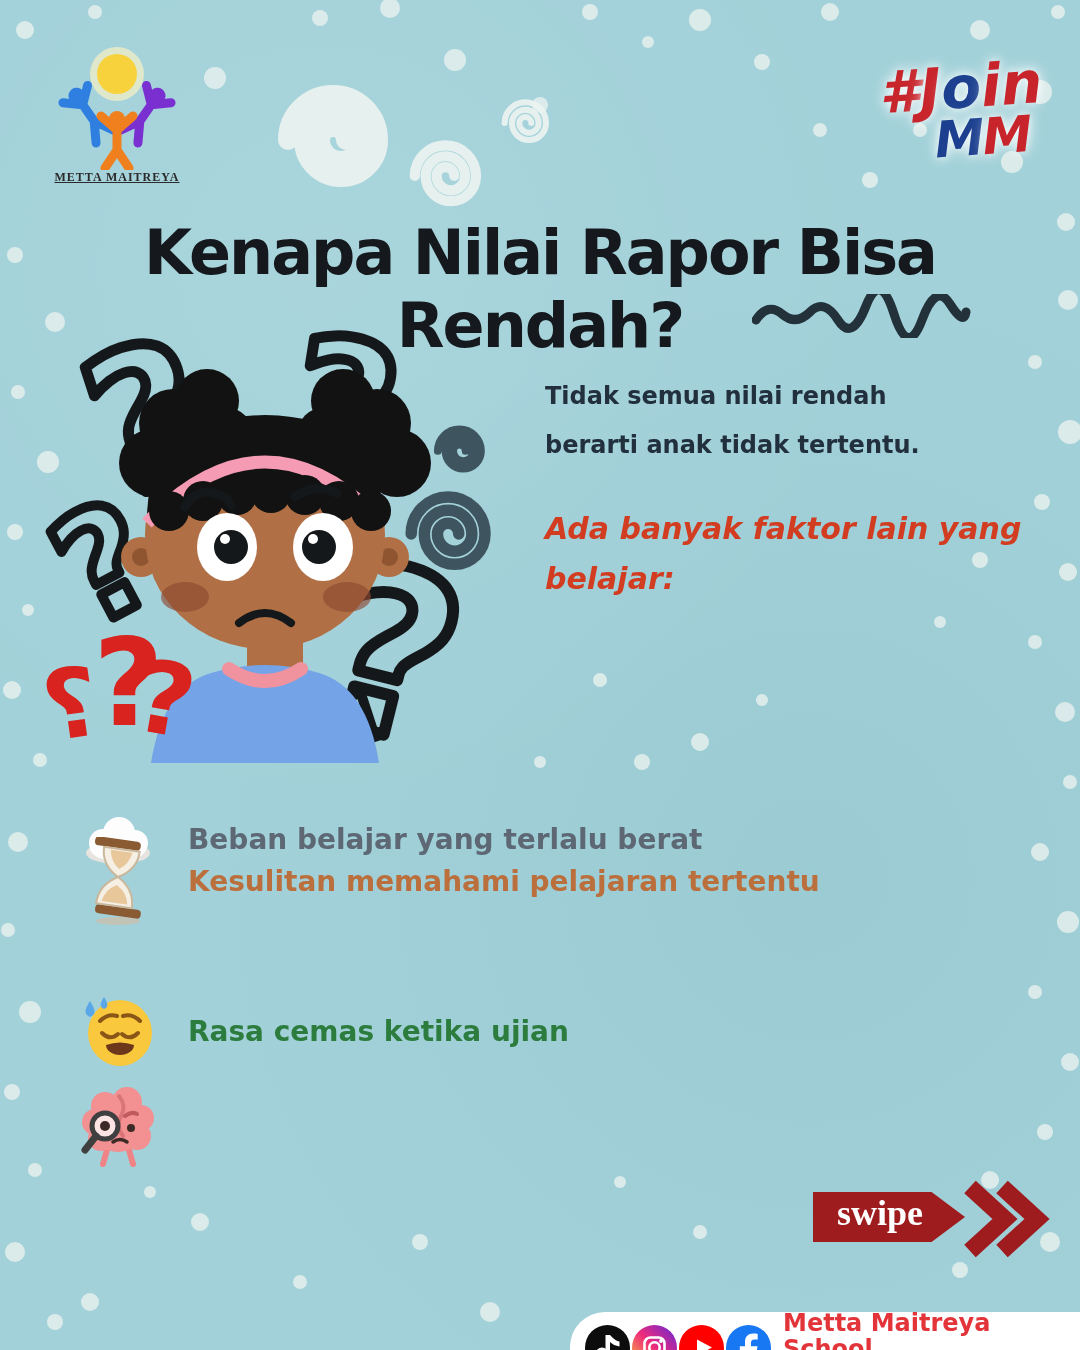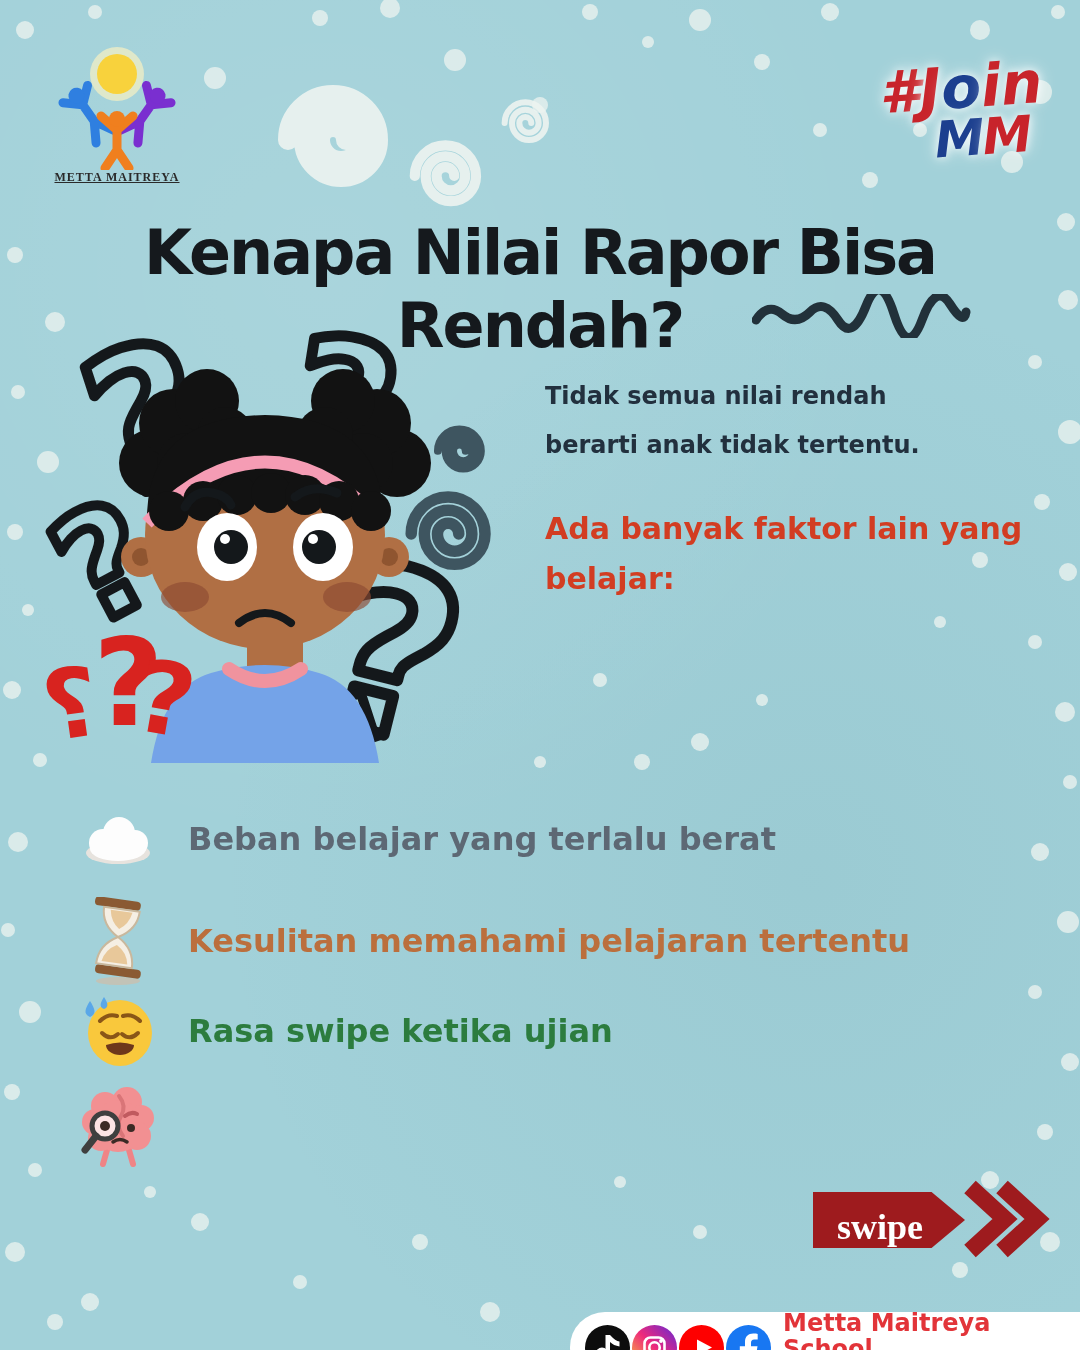--- a/index.html
+++ b/index.html
@@ -28,27 +28,27 @@
   
   .intro-block{left:545px;top:372px;font-size:24px;font-weight:bold;line-height:49px;}
   .highlight-block{left:545px;top:504px;font-size:30px;font-weight:bold;line-height:50px;}
 
   
   .girl{left:35px;top:305px;}
 
   
   .factor-row{left:70px;width:960px;height:90px;display:flex;align-items:center;}
   .factor-icon{width:96px;display:flex;justify-content:center;align-items:center;flex:none;}
-  .factor-label{font-size:32px;font-weight:bold;margin-left:22px;white-space:nowrap;}
-  .row1{top:798px;height:82px;} .row2{top:896px;} .row3{top:986px;} .row4{top:1082px;}
-
-  
-  .swipe-banner{left:813px;top:1192px;width:152px;height:56px;background:#9e1b1e;
+  .factor-label{font-size:28px;font-weight:bold;margin-left:22px;white-space:nowrap;}
+  .row1{top:798px;height:82px;} .row2{top:836px;} .row3{top:986px;} .row4{top:1082px;}
+
+  
+  .swipe-banner{left:813px;top:1192px;width:152px;height:50px;background:#9e1b1e;
     clip-path:polygon(0 0,78% 0,100% 50%,78% 100%,0 100%);
-    display:flex;align-items:flex-end;justify-content:center;padding-right:18px;box-sizing:border-box;cursor:pointer;}
+    display:flex;align-items:flex-start;justify-content:center;padding-right:18px;box-sizing:border-box;cursor:pointer;}
   .swipe-banner span{font-family:"Liberation Serif",serif;font-weight:bold;font-size:36px;color:#ffffff;}
   .swipe-chevrons{left:960px;top:1178px;}
 
   
   .footer-pill{left:570px;top:1312px;width:510px;height:70px;background:#ffffff;
     border-radius:35px 0 0 35px;display:flex;align-items:center;padding-left:15px;box-sizing:border-box;}
   .social-icon{width:45px;height:45px;margin-right:2px;flex:none;cursor:pointer;}
   .footer-text{margin-left:10px;line-height:1;}
   .footer-school{font-size:24px;font-weight:bold;line-height:26px;}
   .footer-site{font-size:20px;font-weight:bold;line-height:22px;}
@@ -164,21 +164,21 @@
   <h1 class="abs page-title">Kenapa Nilai Rapor Bisa Rendah?</h1>
   <svg class="abs squiggle" width="220" height="44" viewBox="0 0 220 44">
     <path d="M4,26 Q16,8 30,20 T58,18 T86,26 T114,12 T142,20 T170,26 T198,10 T214,18" fill="none" stroke="#22313a" stroke-width="9" stroke-linecap="round"></path>
   </svg>
 
   <div class="abs intro-block" style="color: rgb(34, 48, 62);">
     <div>Tidak semua nilai rendah</div>
     <div>berarti anak tidak tertentu.</div>
   </div>
 
-  <div class="abs highlight-block" style="color: rgb(210, 61, 34);">
+  <div class="abs highlight-block" style="color: rgb(210, 61, 34); font-style: italic;">
     <div>Ada banyak faktor lain yang</div>
     <div>belajar:</div>
   </div>
 
   <svg class="abs girl" width="480" height="460" viewBox="0 0 480 460">
     <g font-family="DejaVu Sans, sans-serif" font-weight="bold">
 
       <text x="55" y="180" font-size="195" fill="none" stroke="#14181b" stroke-width="11" stroke-linejoin="round" transform="rotate(-18 120 110)">?</text>
       <text x="258" y="168" font-size="182" fill="none" stroke="#14181b" stroke-width="11" stroke-linejoin="round" transform="rotate(9 320 95)">?</text>
       <text x="18" y="308" font-size="150" fill="none" stroke="#14181b" stroke-width="10" stroke-linejoin="round" transform="rotate(-28 70 240)">?</text>
@@ -287,21 +287,21 @@
           <path d="M24,38 q8,8 16,1"></path>
             <path d="M60,38 q-8,8 -16,1"></path>
         </g>
         <path d="M28,50 a14,10 0 0 0 28,0 q-14,-5 -28,0 z" fill="#6d371b"></path>
         <g fill="#5aa7e8">
           <path d="M12,6 C17,14 19,19 12,22 C5,19 7,14 12,6 Z"></path>
           <path d="M26,2 C30,8 31,12 26,14 C21,12 22,8 26,2 Z"></path>
         </g>
       </svg>
     </span>
-    <span class="factor-label" style="color: rgb(44, 124, 62);">Rasa swipe ketika ujian</span>
+    <span class="factor-label" style="color: rgb(44, 124, 62);">Rasa cemas ketika ujian</span>
   </div>
 
   <div class="abs factor-row row4">
     <span class="factor-icon">
       <svg width="86" height="86" viewBox="0 0 86 86">
         <g stroke="#ef8486" stroke-width="6" stroke-linecap="round">
           <path d="M32,66 L28,80 M54,66 L58,80" fill="none"></path>
         </g>
         <g fill="#f29092">
           <circle cx="30" cy="22" r="14"></circle>

